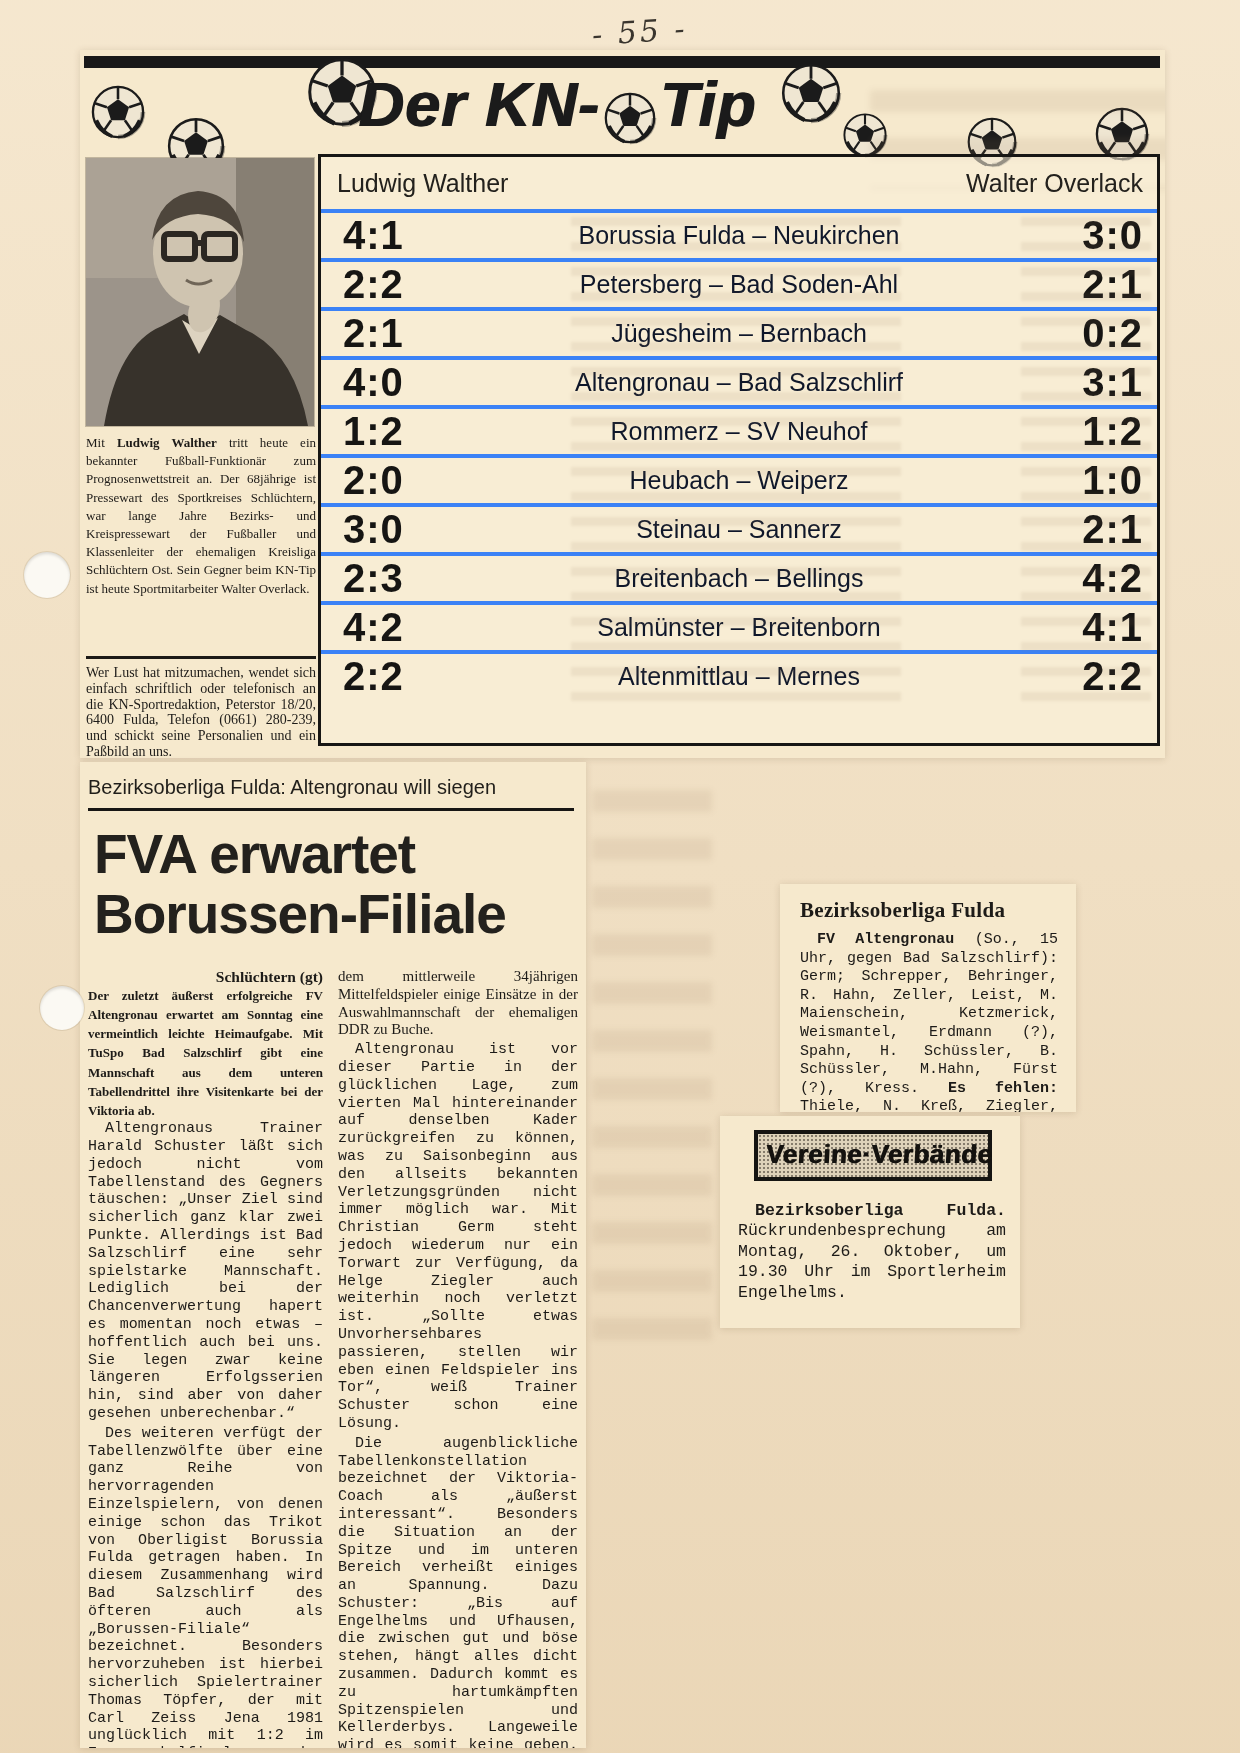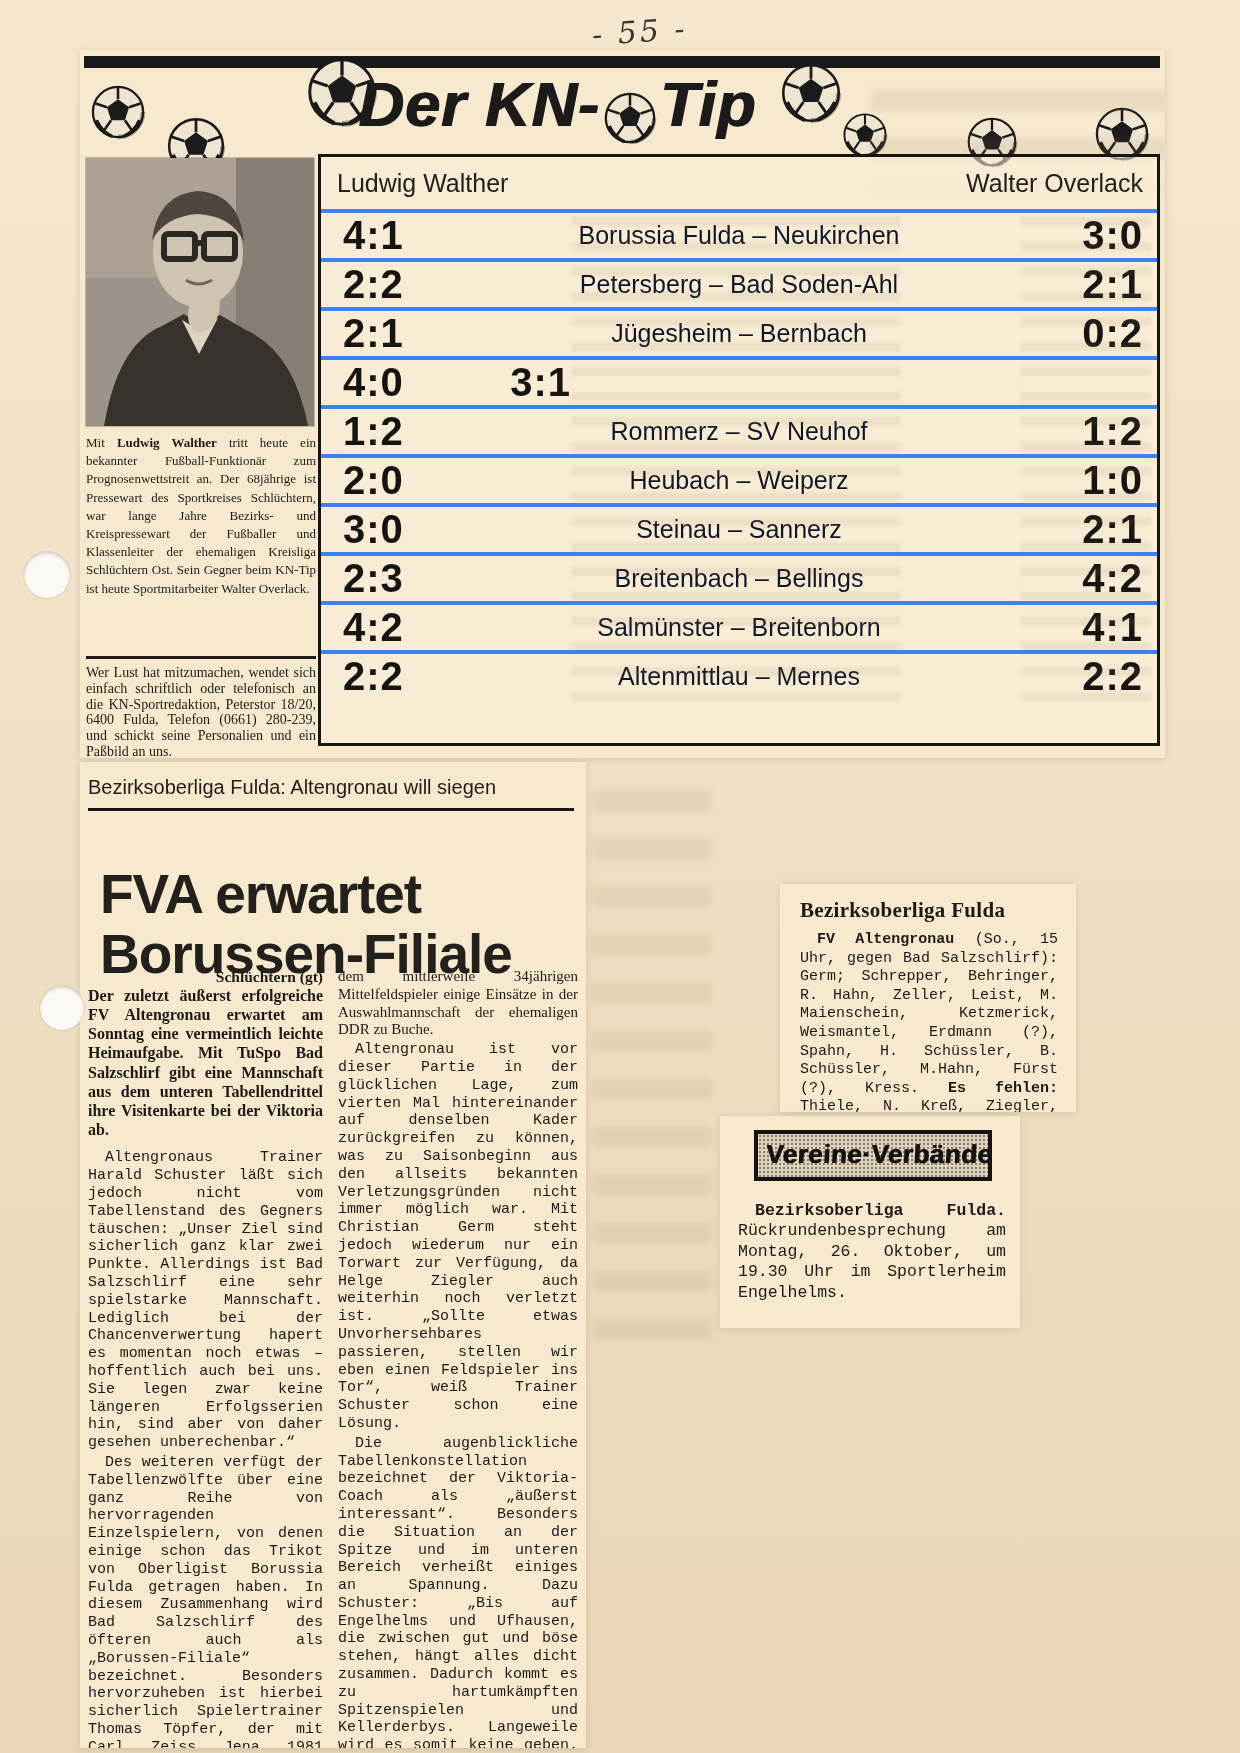--- a/index.html
+++ b/index.html
@@ -54,28 +54,28 @@
   .tt-score{width:132px;font-family:"Liberation Sans",sans-serif;font-weight:bold;font-size:40px;
     letter-spacing:1px;color:#161513;}
   .tt-score.l{padding-left:22px;}
   .tt-score.r{text-align:right;padding-right:14px;}
   .tt-match{flex:1;text-align:center;font-family:"Liberation Sans",sans-serif;font-size:25px;color:#0f172a;}
 
   
   #clip-article{left:80px;top:762px;width:506px;height:986px;}
   .kicker{position:absolute;left:8px;top:14px;width:486px;padding-bottom:9px;
     border-bottom:3px solid #171614;font-family:"Liberation Sans",sans-serif;font-size:20px;color:#201e1a;}
-  .headline{position:absolute;left:20px;top:62px;font-family:"Liberation Sans",sans-serif;
-    font-weight:bold;font-size:55px;line-height:60px;letter-spacing:-1px;color:#23211d;margin-top:40px;}
+  .headline{position:absolute;left:14px;top:62px;font-family:"Liberation Sans",sans-serif;
+    font-weight:bold;font-size:55px;line-height:60px;letter-spacing:-1px;color:#23211d;}
   .headline span{display:block;}
   .artcol{position:absolute;top:206px;font-size:15px;line-height:17.8px;text-align:justify;hyphens:auto;}
   .artcol.c1{left:8px;width:235px;height:772px;}
   .artcol.c2{left:258px;width:240px;height:772px;}
   .dateline{text-align:right;font-weight:bold;font-size:15.5px;}
-  .lead{font-weight:bold;font-size:16px;line-height:19.2px;margin-bottom:10px;}
+  .lead{font-weight:bold;font-size:13px;line-height:19.2px;}
   .artcol p.body-p{margin-bottom:2px;}
   .indent{text-indent:17px;font-family:Liberation Mono, monospace;}
 
   
   #clip-lineup{left:780px;top:884px;width:296px;height:228px;}
   .lineup-inner{padding:14px 18px 0 20px;}
   .lineup-title{font-weight:bold;font-size:21px;letter-spacing:.3px;margin-bottom:8px;}
   .lineup-body{font-size:15px;line-height:18.6px;text-align:justify;hyphens:auto;}
 
   #clip-clubs{left:720px;top:1116px;width:300px;height:212px;}
@@ -192,20 +192,21 @@
       <span class="tt-match">Petersberg – Bad Soden-Ahl</span>
       <span class="tt-score r">2:1</span>
     </div>
     <div class="tt-row">
       <span class="tt-score l">2:1</span>
       <span class="tt-match">Jügesheim – Bernbach</span>
       <span class="tt-score r">0:2</span>
     </div>
     <div class="tt-row">
       <span class="tt-score l">4:0</span>
+      <span class="tt-match">Altengronau – Bad Salzschlirf</span>
       <span class="tt-score r">3:1</span>
     </div>
     <div class="tt-row">
       <span class="tt-score l">1:2</span>
       <span class="tt-match">Rommerz – SV Neuhof</span>
       <span class="tt-score r">1:2</span>
     </div>
     <div class="tt-row">
       <span class="tt-score l">2:0</span>
       <span class="tt-match">Heubach – Weiperz</span>

